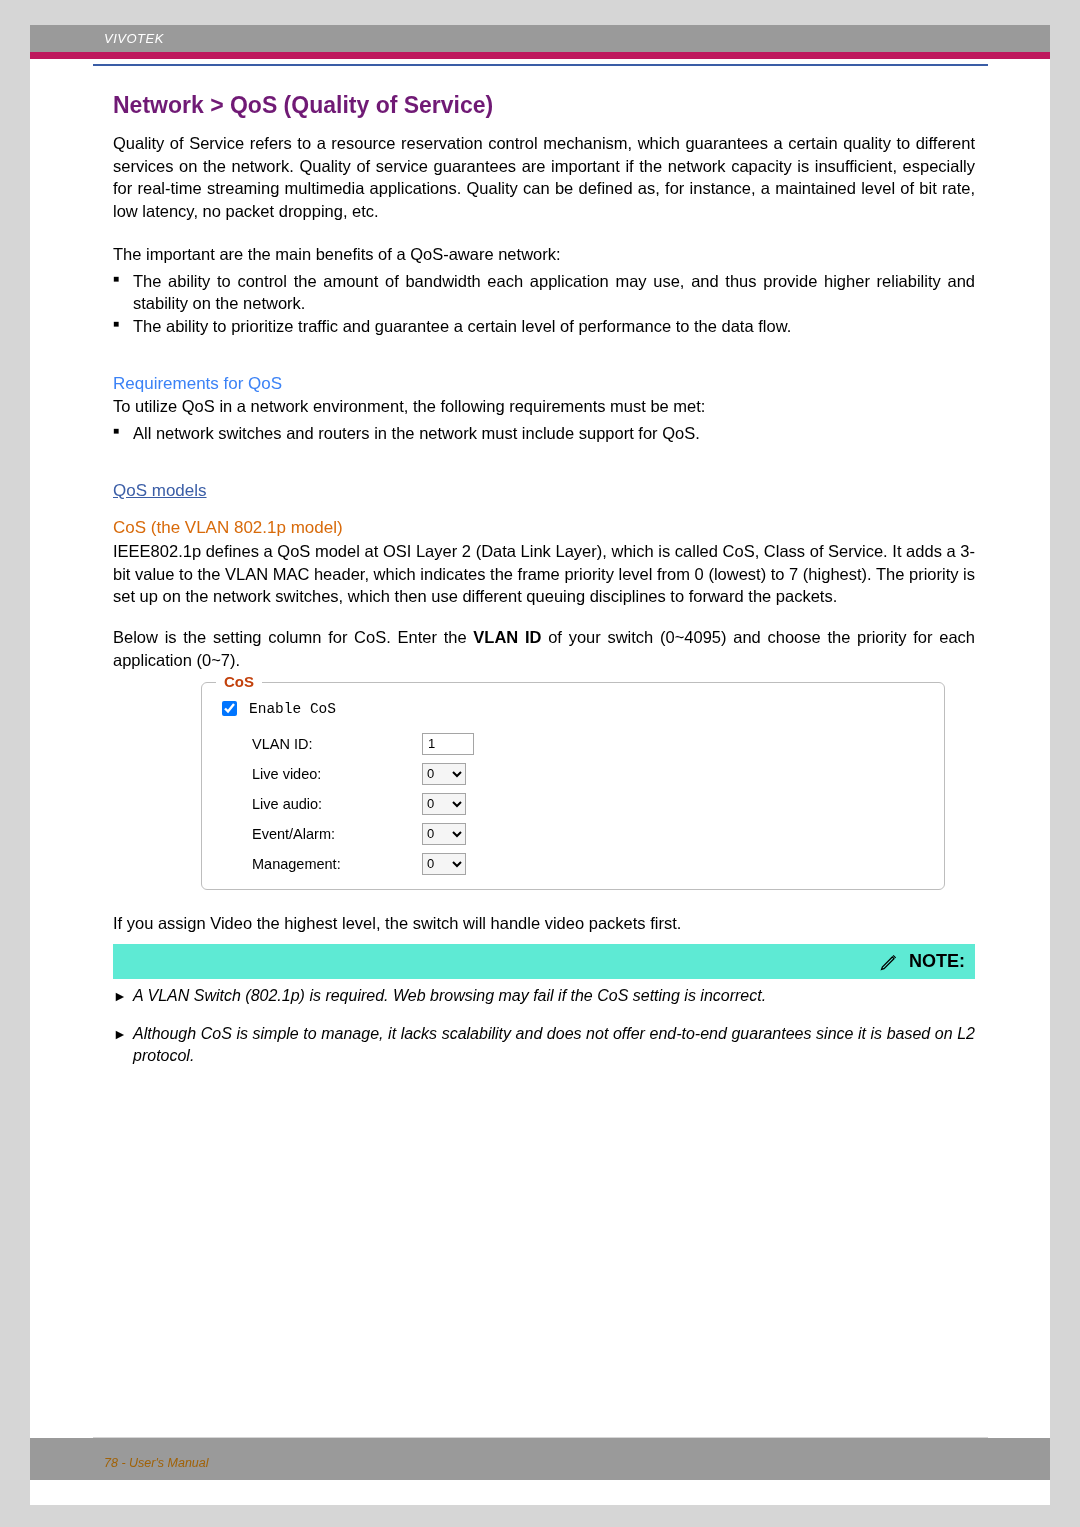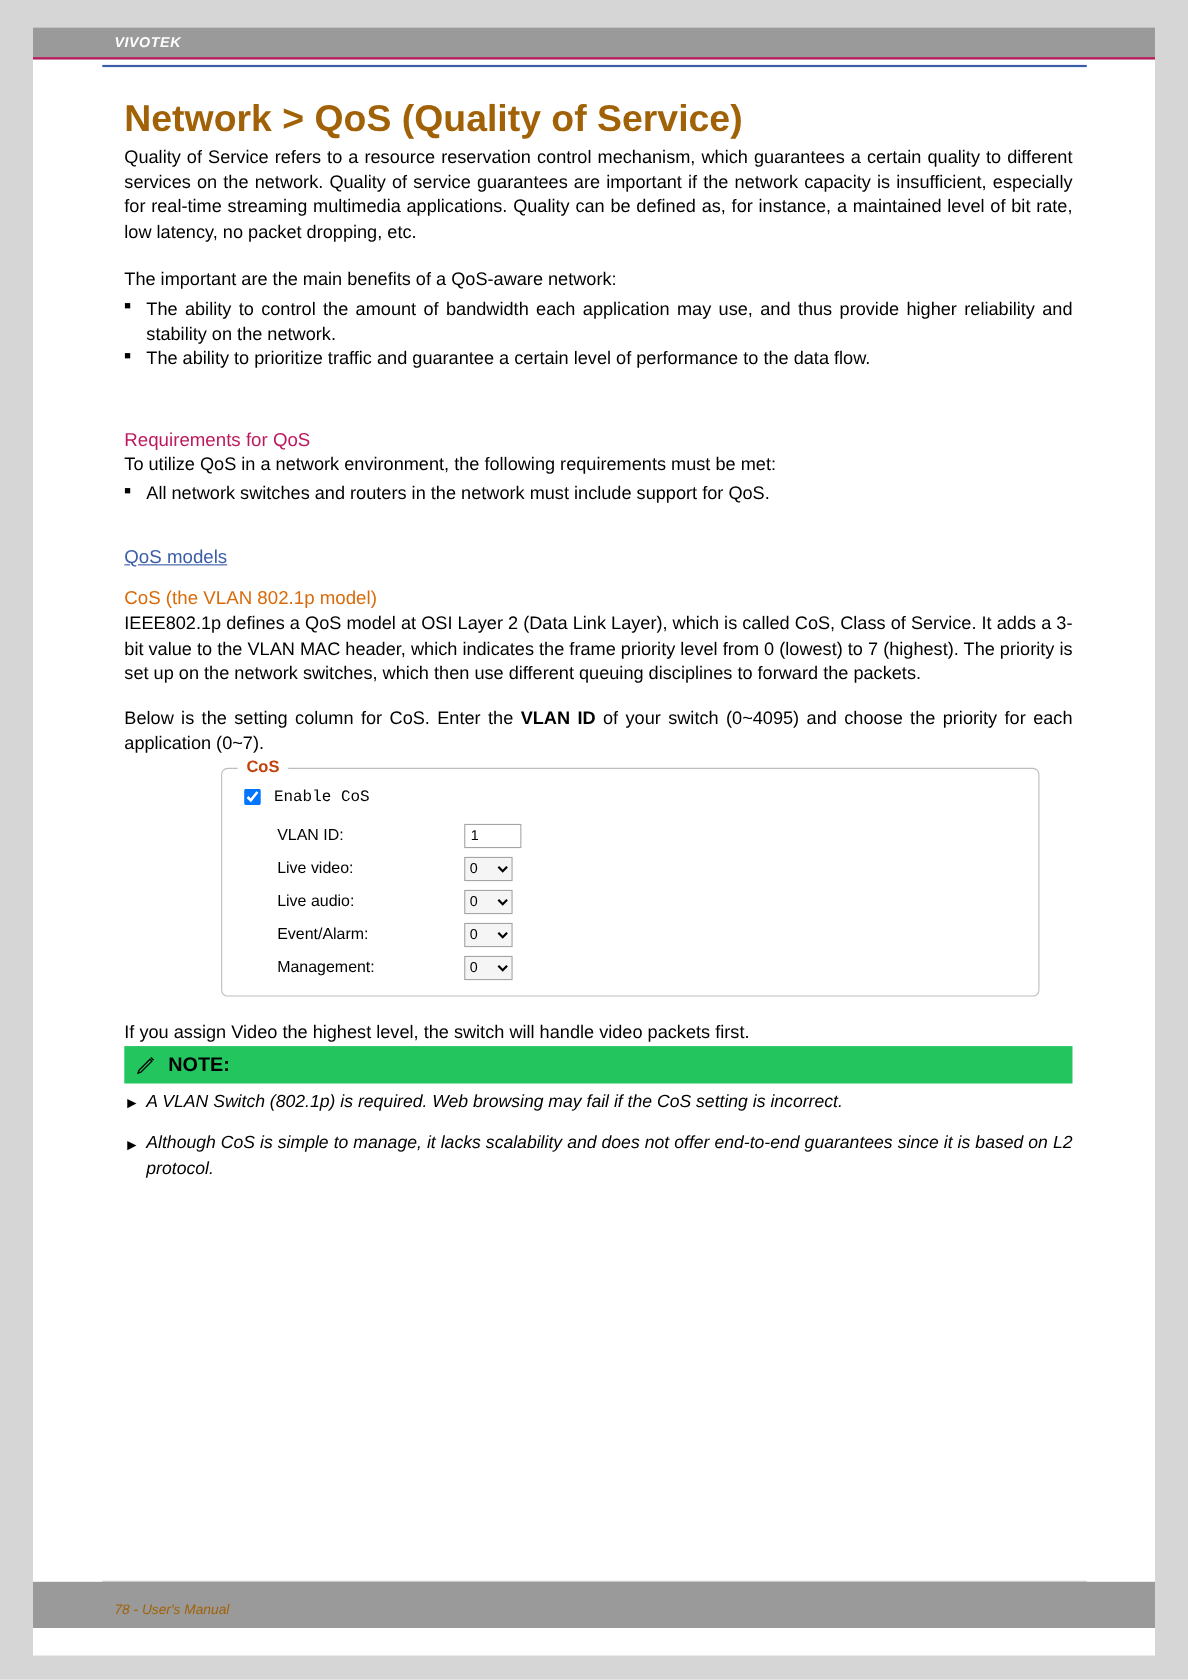--- a/index.html
+++ b/index.html
@@ -15,57 +15,58 @@
     background: #fff;
     width: 1020px;
     height: 1480px;
     margin: 25px auto 0;
     position: relative;
   }
   .header-bar {
     background: #9a9a9a;
     color: #fff;
     font-style: italic;
-    font-weight: bold;
+    font-weight: normal;
     letter-spacing: 0.5px;
     font-size: 13px;
     padding: 6px 0 6px 74px;
-    border-bottom: 2px solid #be185d;
+    border-bottom: 7px solid #be185d;
   }
   .sep {
     margin: 0 62px 0 63px;
     border-top: 2px solid #3a5da6;
     margin-top: 5px;
   }
   .content {
     padding: 24px 75px 0 83px;
     font-size: 16.5px;
     line-height: 1.38;
   }
   h1.title {
-    color: #a16207;
-    font-size: 34px;
+    color: #701a75;
+    font-size: 23px;
     font-weight: bold;
+    margin-bottom: 10px;
   }
   p { text-align: justify; }
   .para-top { margin-bottom: 20px; }
   .para { margin-bottom: 4px; }
   ul.bullets { list-style: none; padding-left: 0; }
   ul.bullets li { position: relative; padding-left: 20px; text-align: justify; }
   ul.bullets li::before {
     content: "■";
     position: absolute;
     left: 0;
     top: 2px;
     font-size: 10px;
   }
   .sec-blue {
-    color: #be185d;
+    color: #3b82f6;
     font-size: 17px;
-    margin-top: 50px;
+    margin-top: 34px;
   }
   .sec-blue-u {
     color: #3a5da6;
     font-size: 17px;
     margin-top: 34px;
     text-decoration: underline;
   }
   .sec-orange {
     color: #d86a0a;
     font-size: 17px;
@@ -96,27 +97,29 @@
   .cos-ck-row label { margin-left: 12px; font-family: Liberation Mono, monospace; }
   input[type="checkbox"] { width: 15px; height: 15px; }
   input.txt {
     width: 52px; height: 22px; border: 1px solid #a5a5a5; padding: 0 5px; font-size: 13px;
     background: #fff;
   }
   select.sel {
     width: 44px; height: 22px; border: 1px solid #a5a5a5; background: #f5f5f5; font-size: 13px;
   }
   .note-box {
-    background: #22c55e;
+    background: #5eead4;
     padding: 5px 10px;
     display: flex;
     align-items: center;
     gap: 10px;
+    margin-top: 10px;
     font-weight: bold;
     font-size: 18px;
+    justify-content: flex-end;
   }
   .pen-icon { width: 20px; height: 20px; }
   .note-list { margin-top: 6px; }
   .note-list p.note-item {
     font-style: italic;
     padding-left: 20px;
     position: relative;
     margin-bottom: 16px;
     text-align: justify;
     font-size: 16px;

